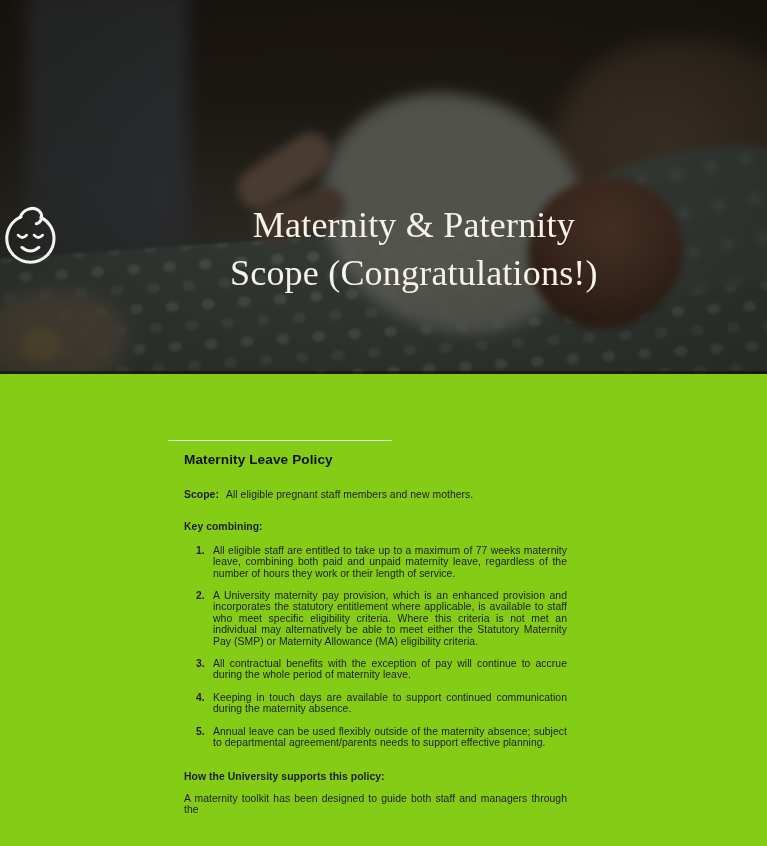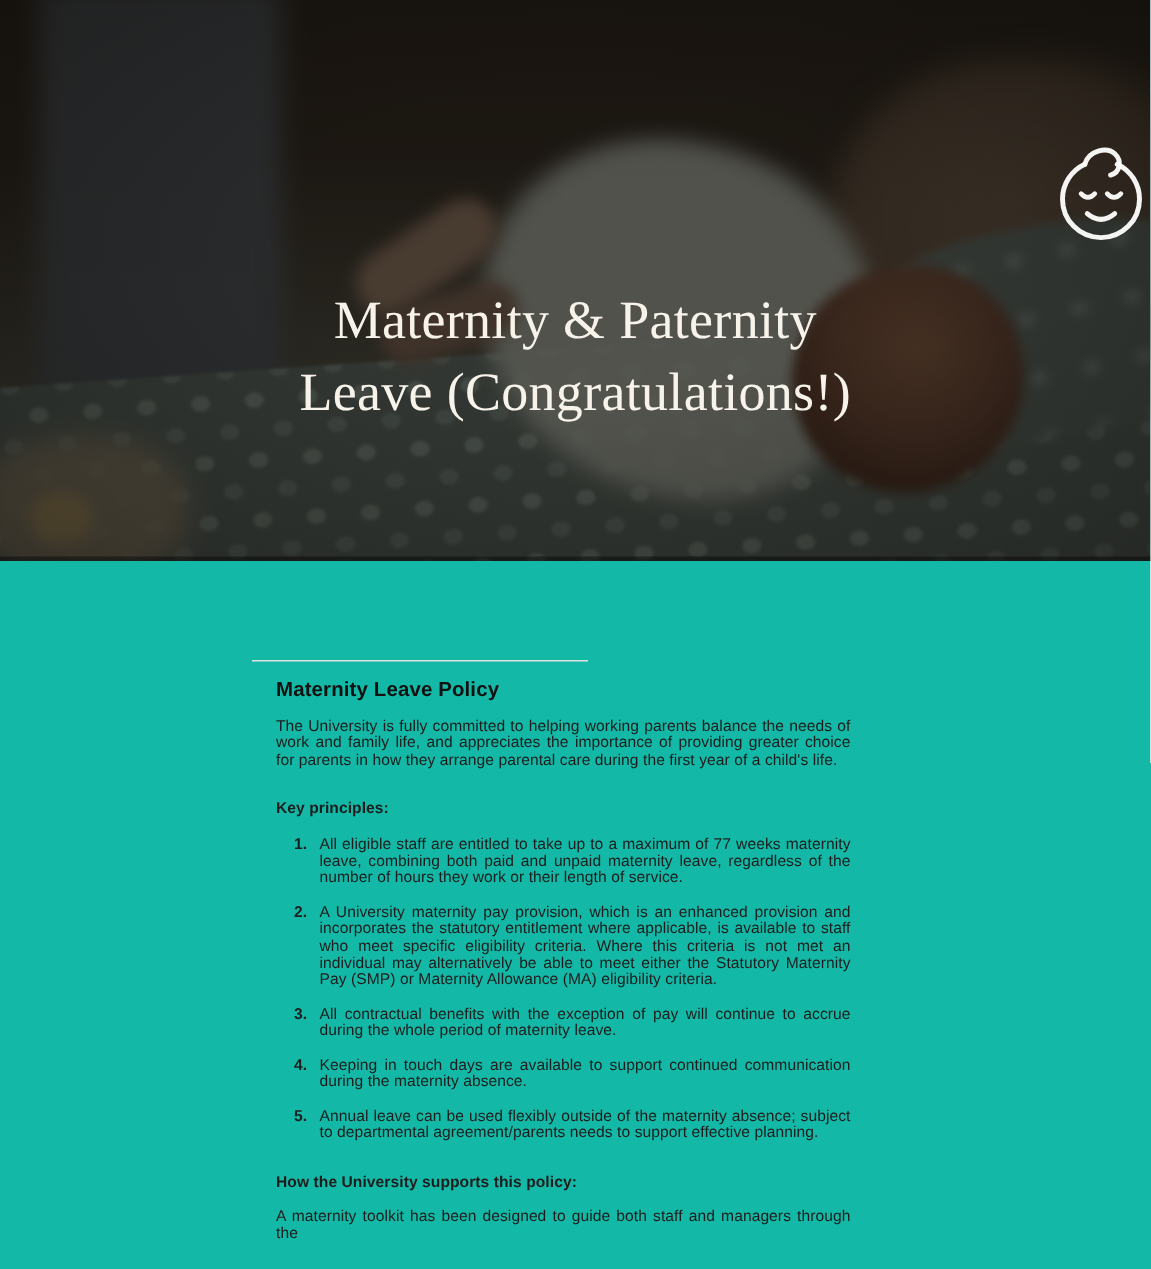--- a/index.html
+++ b/index.html
@@ -48,30 +48,30 @@
   .knit-left { left: -15px; top: 292px; width: 140px; height: 95px; border-radius: 45%;
     background: #786d58; filter: blur(9px); opacity: .85; }
   .knit-left-sm { left: 20px; top: 328px; width: 42px; height: 34px; border-radius: 50%;
     background: #8d7b53; filter: blur(5px); }
   .veil { inset: 0;
     background:
       radial-gradient(ellipse at 50% 45%, rgba(0,0,0,0) 35%, rgba(8,7,5,.28) 100%),
       rgba(14,12,10,0.40); }
   .hero-bottom-edge { left: 0; right: 0; bottom: 0; height: 3px; background: rgba(5,5,4,.45); }
 
-  .hero-content { position: absolute; inset: 0; z-index: 5; display: flex; flex-direction: column;
-    align-items: flex-end; padding-top: 97px; }
+  .hero-content { position: absolute; inset: 0; z-index: 5; display: flex; flex-direction: row;
+    align-items: center; padding-top: 97px; }
   .baby-icon { width: 66px; height: 66px; display: block; }
   .hero-title { margin-top: 26px; width: 100%; text-align: center;
     font-family: "Liberation Serif", "DejaVu Serif", serif; font-weight: 400;
     font-size: 36px; line-height: 48px; color: #f7f3ea; letter-spacing: .2px; }
   .hero-title span { display: block; }
 
   
-  .doc-area { position: relative; width: 767px; height: 472px; background: #14b8a6; padding-left: 25px; }
+  .doc-area { position: relative; width: 767px; height: 472px; background: #84cc16; padding-left: 25px; }
   .doc-top-line { position: absolute; left: 168px; top: 66px; width: 224px; height: 1px;
     background: #e2e2e0; }
   .doc { position: absolute; left: 184px; top: 78px; width: 383px;
     color: #1d1d1d; font-size: 10.4px; line-height: 11.4px; text-align: justify;
     filter: blur(0.25px); letter-spacing: .05px; }
   .doc h2 { font-size: 13.6px; line-height: 15px; color: #101010; letter-spacing: .1px;
     text-align: left; }
   .doc .intro { margin-top: 12px; }
   .doc .scope { margin-top: 22px; text-align: left; }
   .doc .scope .lbl { font-weight: 700; }
@@ -109,35 +109,37 @@
     <div class="hero-content">
       <svg class="baby-icon" viewBox="0 0 72 72" fill="none" stroke="#fdfdfb" stroke-opacity="0.96" stroke-linecap="round" stroke-linejoin="round">
         <circle cx="36" cy="39" r="28" stroke-width="3.6" pathLength="360" stroke-dasharray="245 50 65"></circle>
         <path d="M 24.2 13.6 C 27 4, 40 0.5, 46 6 C 51.5 11, 50 19.5, 43 21.5" stroke-width="3.6"></path>
         <path d="M 21.5 35 Q 26.5 40.5 31.5 35" stroke-width="3.4"></path>
         <path d="M 40.5 35 Q 45.5 40.5 50.5 35" stroke-width="3.4"></path>
         <path d="M 26 49.5 Q 36 58 46 49.5" stroke-width="3.6"></path>
       </svg>
       <h1 class="hero-title">
         <span>Maternity &amp; Paternity</span>
-        <span>Leave (Congratulations!)</span>
+        <span>Scope (Congratulations!)</span>
       </h1>
     </div>
   </header>
 
   <main class="doc-area">
     <div class="doc-top-line"></div>
 
     <article class="doc">
       <h2>Maternity Leave Policy</h2>
 
-      <p class="intro">The University is fully committed to helping working parents balance the needs of work and family life, and appreciates the importance of providing greater choice for parents in how they arrange parental care during the first year of a child's life.</p>
 
+      <p class="scope">
+        <span class="lbl">Scope:</span><span class="val">All eligible pregnant staff members and new mothers.</span>
+      </p>
 
-      <p class="kp">Key principles:</p>
+      <p class="kp">Key combining:</p>
 
       <ol>
         <li>
           <span class="num">1.</span>
           <span class="txt">All eligible staff are entitled to take up to a maximum of 77 weeks maternity leave, combining both paid and unpaid maternity leave, regardless of the number of hours they work or their length of service.</span>
         </li>
         <li>
           <span class="num">2.</span>
           <span class="txt">A University maternity pay provision, which is an enhanced provision and incorporates the statutory entitlement where applicable, is available to staff who meet specific eligibility criteria. Where this criteria is not met an individual may alternatively be able to meet either the Statutory Maternity Pay (SMP) or Maternity Allowance (MA) eligibility criteria.</span>
         </li>

